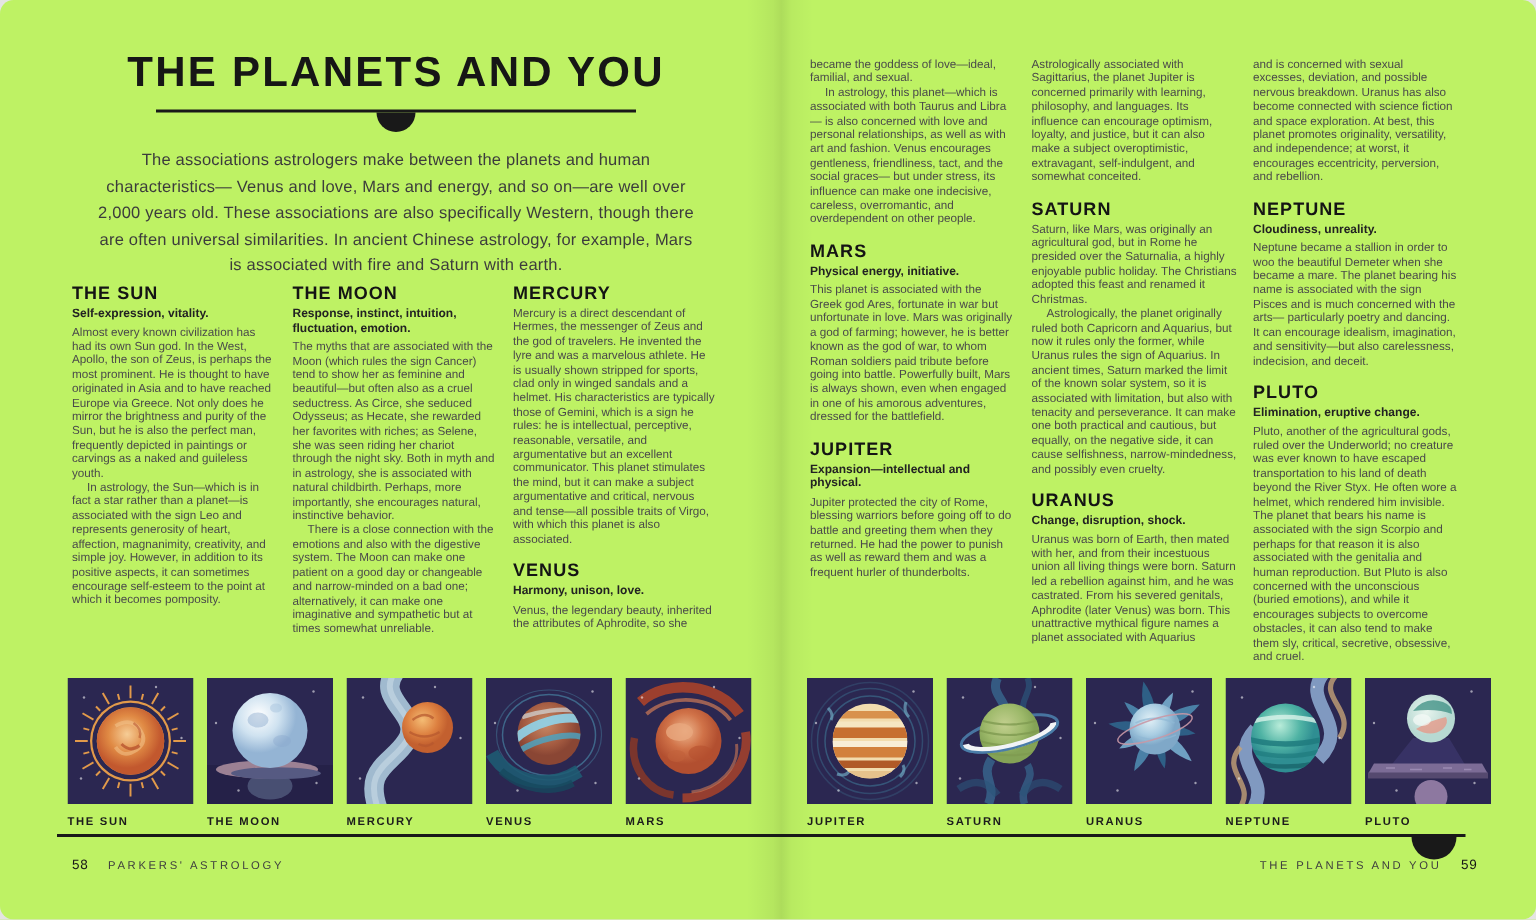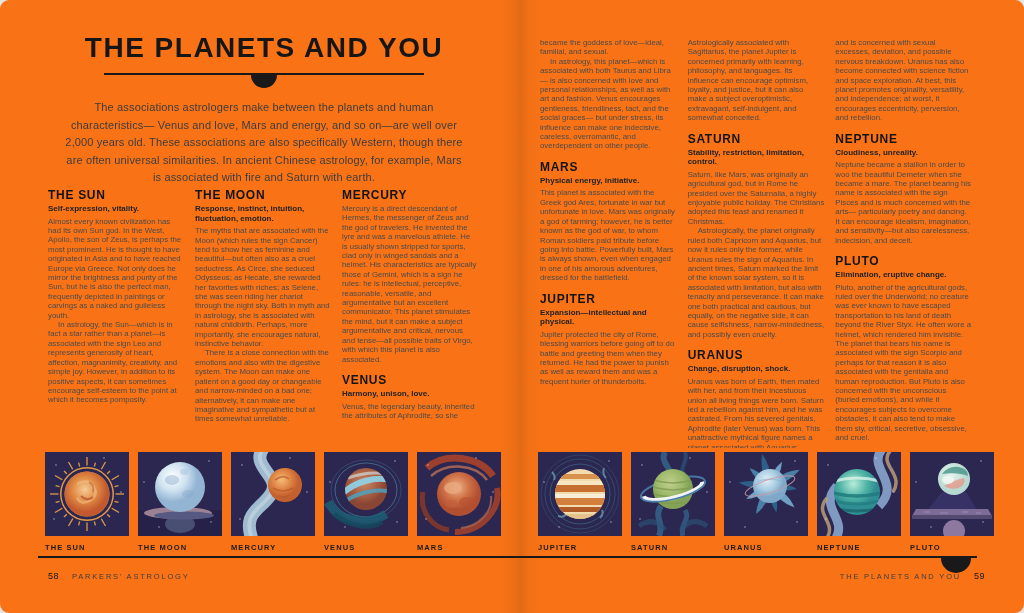--- a/index.html
+++ b/index.html
@@ -1,16 +1,16 @@
 <!DOCTYPE html>
 <html><head>
 <meta charset="utf-8">
 <style>
   html,body{margin:0;padding:0;background:#e4e4e2;}
-  .spread{position:relative;width:1024px;height:613px;background:#f97316;border-radius:9px;overflow:hidden;
+  .spread{position:relative;width:1024px;height:613px;background:#bef264;border-radius:9px;overflow:hidden;
           font-family:"Liberation Sans",sans-serif;color:#3f3f3f;}
   .gutter{position:absolute;left:498px;top:0;width:44px;height:100%;pointer-events:none;
           background:linear-gradient(90deg,rgba(0,0,0,0) 0%,rgba(0,0,0,.05) 40%,rgba(0,0,0,.09) 52%,rgba(0,0,0,.03) 68%,rgba(0,0,0,0) 100%);}
   
   .hdr{position:absolute;left:48px;top:32px;width:432px;text-align:center;}
   .hdr h1{margin:0;font-size:28px;font-weight:bold;letter-spacing:1.5px;color:#161616;}
   .title-rule{position:relative;height:15px;margin:9px 56px 0;}
   .title-rule .line{position:absolute;left:0;right:0;top:0;border-top:2px solid #191919;}
   .title-rule .half-dot{position:absolute;left:50%;transform:translateX(-50%);top:2px;width:26px;height:13px;
           border-radius:0 0 14px 14px;background:#191919;}
@@ -101,21 +101,20 @@
         <p class="kw">Expansion—intellectual and physical.</p>
         <p class="bodyp">Jupiter protected the city of Rome, blessing warriors before going off to do battle and greeting them when they returned. He had the power to punish as well as reward them and was a frequent hurler of thunderbolts.</p>
       </section>
     </div>
     <div class="col">
       <section class="sec">
         <p class="bodyp">Astrologically associated with Sagittarius, the planet Jupiter is concerned primarily with learning, philosophy, and languages. Its influence can encourage optimism, loyalty, and justice, but it can also make a subject overoptimistic, extravagant, self-indulgent, and somewhat conceited.</p>
       </section>
       <section class="sec">
         <h3>SATURN</h3>
-        <p class="kw">Stability, restriction, limitation, control.</p>
         <p class="bodyp">Saturn, like Mars, was originally an agricultural god, but in Rome he presided over the Saturnalia, a highly enjoyable public holiday. The Christians adopted this feast and renamed it Christmas.</p>
         <p class="bodyp ind">Astrologically, the planet originally ruled both Capricorn and Aquarius, but now it rules only the former, while Uranus rules the sign of Aquarius. In ancient times, Saturn marked the limit of the known solar system, so it is associated with limitation, but also with tenacity and perseverance. It can make one both practical and cautious, but equally, on the negative side, it can cause selfishness, narrow-mindedness, and possibly even cruelty.</p>
       </section>
       <section class="sec">
         <h3>URANUS</h3>
         <p class="kw">Change, disruption, shock.</p>
         <p class="bodyp">Uranus was born of Earth, then mated with her, and from their incestuous union all living things were born. Saturn led a rebellion against him, and he was castrated. From his severed genitals, Aphrodite (later Venus) was born. This unattractive mythical figure names a planet associated with Aquarius</p>
       </section>
     </div>
     <div class="col">

